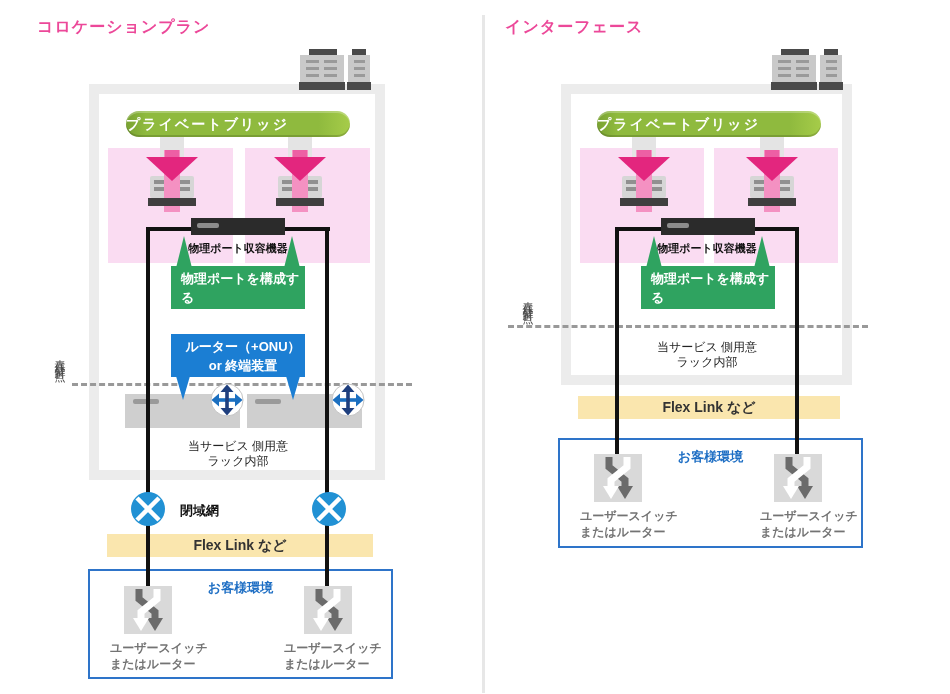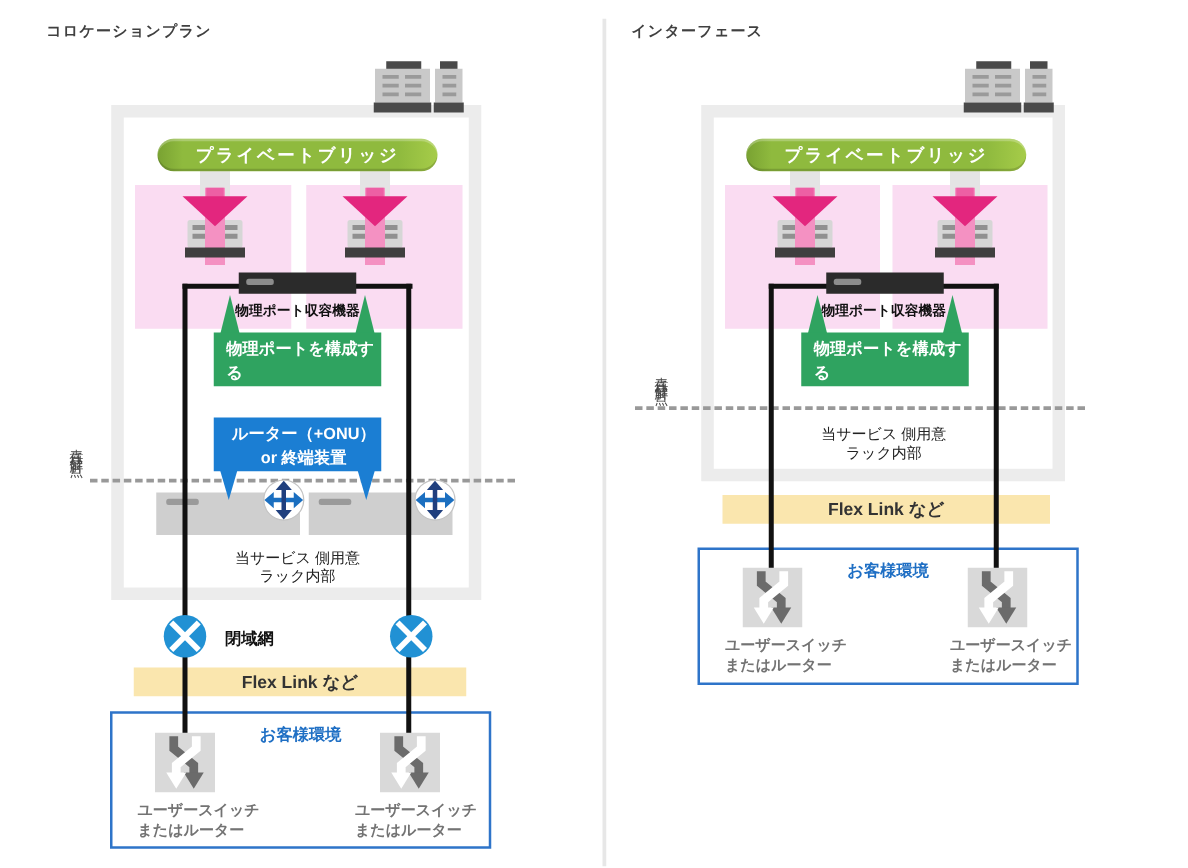--- a/index.html
+++ b/index.html
@@ -1,28 +1,28 @@
 <!DOCTYPE html>
 <html style="--pink-box: #FADCF2; --pill-green: #8FBA3E; --pill-green-dark: #79A232; --pill-green-light: #A6CC49; --callout-green: #2FA360; --callout-blue: #1B7ED3; --yellow-bar: #FAE6AE; --closed-circle-blue: #2191D4; --customer-border: #2E74C9; --customer-text: #1F6FC4; --arrow-magenta: #E3267E; --arrow-stem: #ED5FA4; --arrow-band-pink: #F491C2; --line-black: #111111; --dash-gray: #999999;"><head>
 <meta charset="utf-8">
 <style>
   html,body{margin:0;padding:0;background:#fff;}
   .canvas{
     position:relative;width:950px;height:694px;background:#fff;overflow:hidden;
     font-family:"Liberation Sans","DejaVu Sans",sans-serif;color:#1a1a1a;
   }
   .abs{position:absolute;}
-  .panel-title{font-size:12px;font-weight:bold;color:#404040;letter-spacing:1px;}
+  .panel-title{font-size:16px;font-weight:bold;color:#ec4899;letter-spacing:1px;}
   .divider{background:#e7e7e7;}
   .outer-box{border:10px solid #ececec;background:#fff;box-sizing:border-box;}
   .pinkbox{background:var(--pink-box);}
   .pill{
     background:linear-gradient(90deg,var(--pill-green-dark) 0%,var(--pill-green) 9%,var(--pill-green) 86%,var(--pill-green-light) 100%);
     border-radius:13px;color:#fff;font-weight:bold;font-size:14px;letter-spacing:2px;
-    text-align:center;line-height:26px;box-shadow:inset 0 2px 0 rgba(255,255,255,.25), inset 0 -2px 0 rgba(0,0,0,.15);
+    line-height:26px;box-shadow:inset 0 2px 0 rgba(255,255,255,.25), inset 0 -2px 0 rgba(0,0,0,.15);
   }
   .connector{background:#e4e4e4;}
   .hline,.vline{background:var(--line-black);}
   .blackbar{background:#2b2b2b;}
   .barslot{position:absolute;left:6px;top:5px;width:22px;height:5px;border-radius:2px;background:#8c8c8c;}
   .portlabel{font-size:11px;font-weight:bold;color:#111;text-align:center;}
   .callout{color:#fff;font-weight:bold;font-size:13px;line-height:19px;padding:3px 0 0 10px;box-sizing:border-box;}
   .callout.green{background:var(--callout-green);}
   .callout.blue{background:var(--callout-blue);}
   .tail-up{width:0;height:0;border-left:8px solid transparent;border-right:8px solid transparent;

